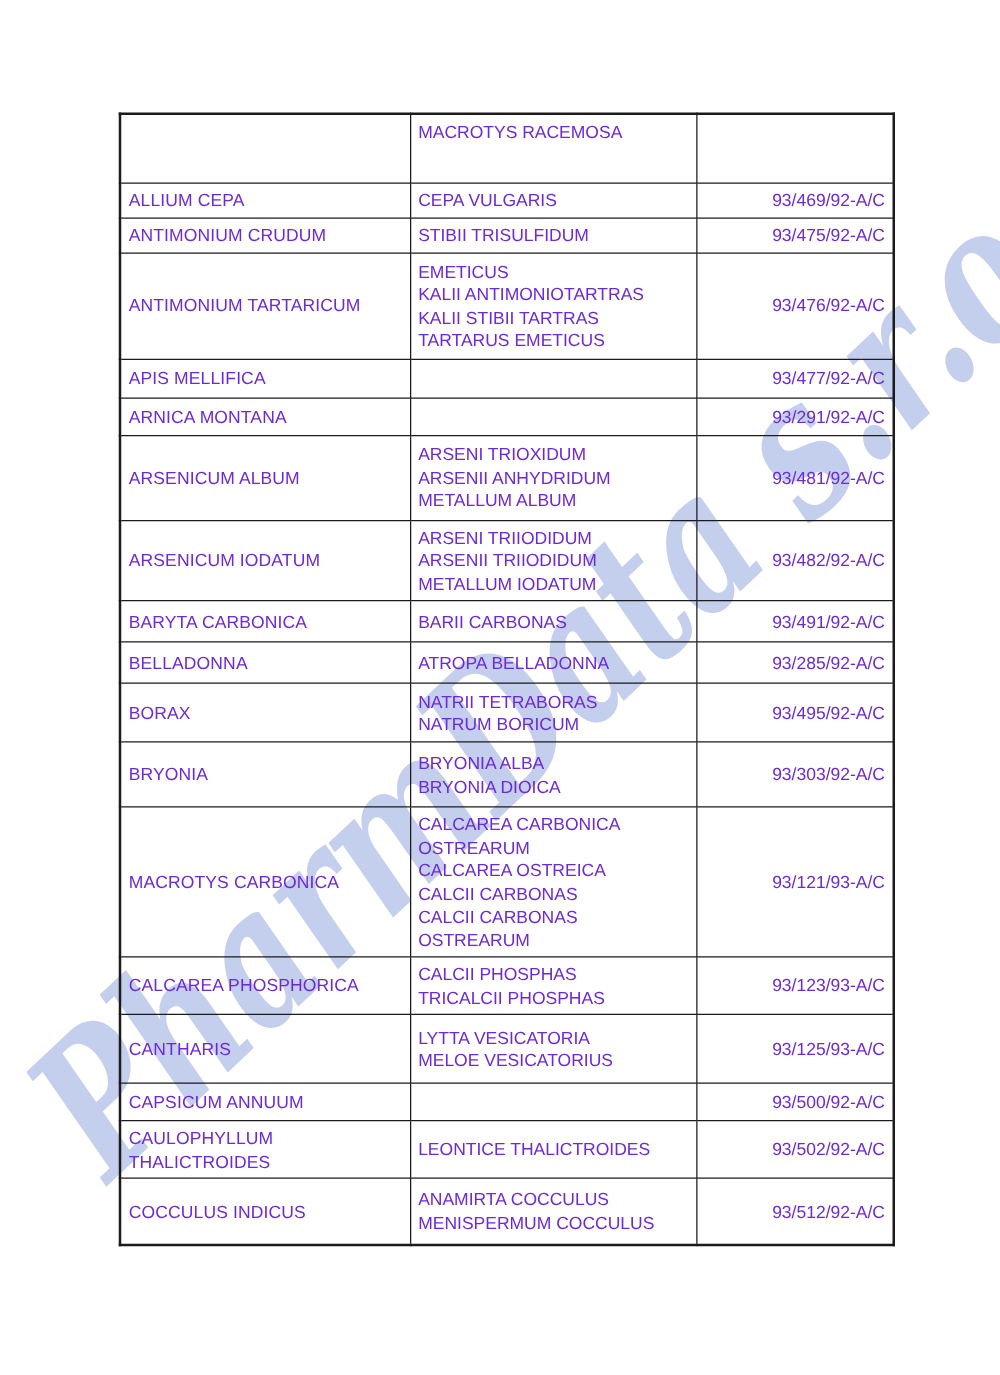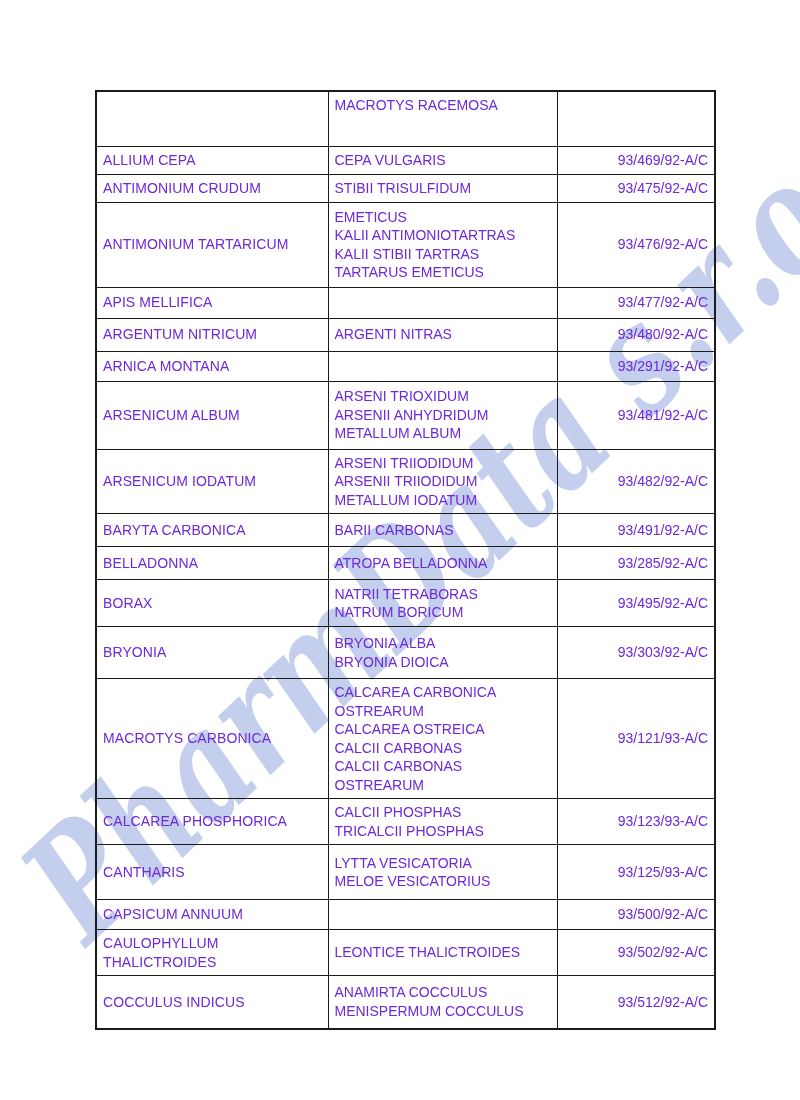--- a/index.html
+++ b/index.html
@@ -117,31 +117,20 @@
   <tr style="height: 31px;">
     <td class="name-cell">
       <span>APIS MELLIFICA</span>
     </td>
     <td class="syn-cell"></td>
     <td class="reg-cell">
       <span>93/477/92-A/C</span>
     </td>
   </tr>
 
-  <tr style="height: 33px;">
-    <td class="name-cell">
-      <span>ARGENTUM NITRICUM</span>
-    </td>
-    <td class="syn-cell">
-            <div>ARGENTI NITRAS</div>
-          </td>
-    <td class="reg-cell">
-      <span>93/480/92-A/C</span>
-    </td>
-  </tr>
 
   <tr style="height: 30px;">
     <td class="name-cell">
       <span>ARNICA MONTANA</span>
     </td>
     <td class="syn-cell"></td>
     <td class="reg-cell">
       <span>93/291/92-A/C</span>
     </td>
   </tr>

